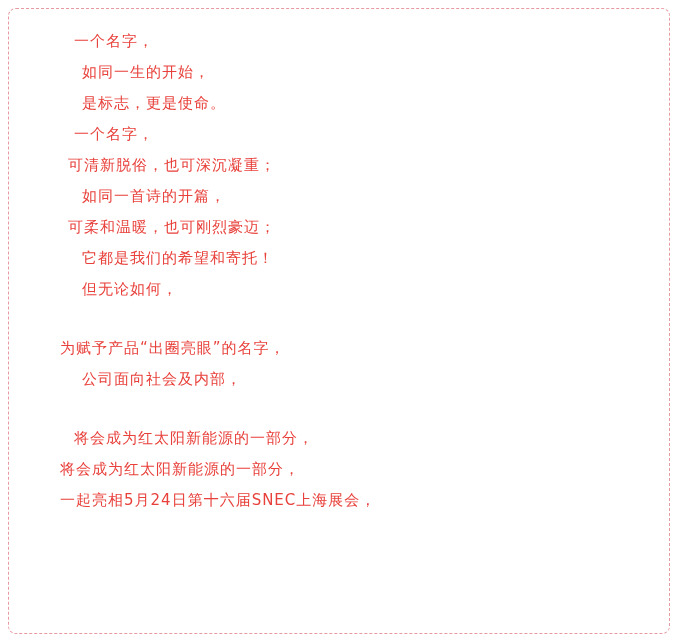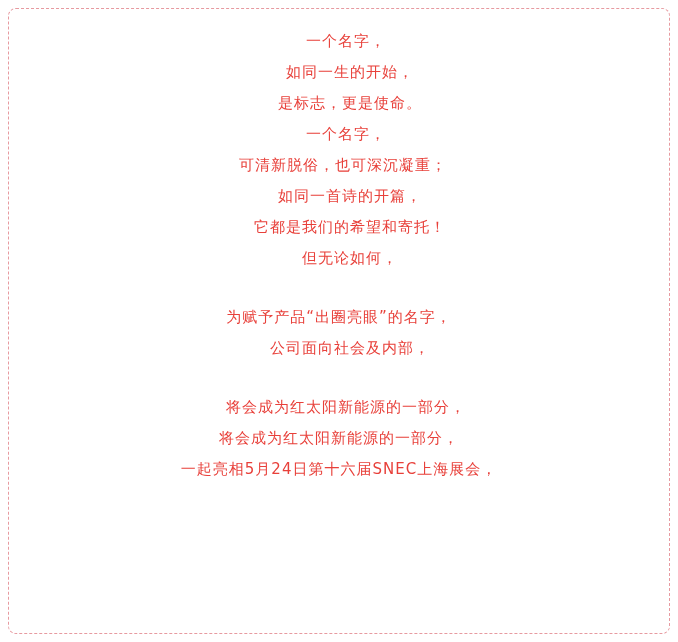--- a/index.html
+++ b/index.html
@@ -27,21 +27,21 @@
     bottom: 8px;
     border: 1px dashed #e79aa0;
     border-radius: 8px;
     box-sizing: border-box;
     pointer-events: none;
   }
   .content {
     position: relative;
     padding: 26px 60px 20px 60px;
     box-sizing: border-box;
-    text-align: center;
+    text-align: left;
   }
   .line {
     color: #e8403a;
     font-size: 15px;
     line-height: 31px;
     letter-spacing: 1px;
     white-space: nowrap;
     font-family: "DejaVu Sans", "Liberation Sans", sans-serif;
   }
   .line.indent-1 { padding-left: 14px; }
@@ -58,20 +58,21 @@
   <div class="dashed-frame"></div>
   <div class="content">
 
     <div>
       <div class="line indent-1">一个名字，</div>
       <div class="line indent-2">如同一生的开始，</div>
       <div class="line indent-2">是标志，更是使命。</div>
       <div class="line indent-1">一个名字，</div>
       <div class="line indent-3">可清新脱俗，也可深沉凝重；</div>
       <div class="line indent-2">如同一首诗的开篇，</div>
+      <div class="line indent-3">可柔和温暖，也可刚烈豪迈；</div>
       <div class="line indent-2">它都是我们的希望和寄托！</div>
       <div class="line indent-2">但无论如何，</div>
     </div>
 
     <div class="block-gap"></div>
 
     <div>
       <div class="line">为赋予产品“出圈亮眼”的名字，</div>
       <div class="line indent-2">公司面向社会及内部，</div>
     </div>

